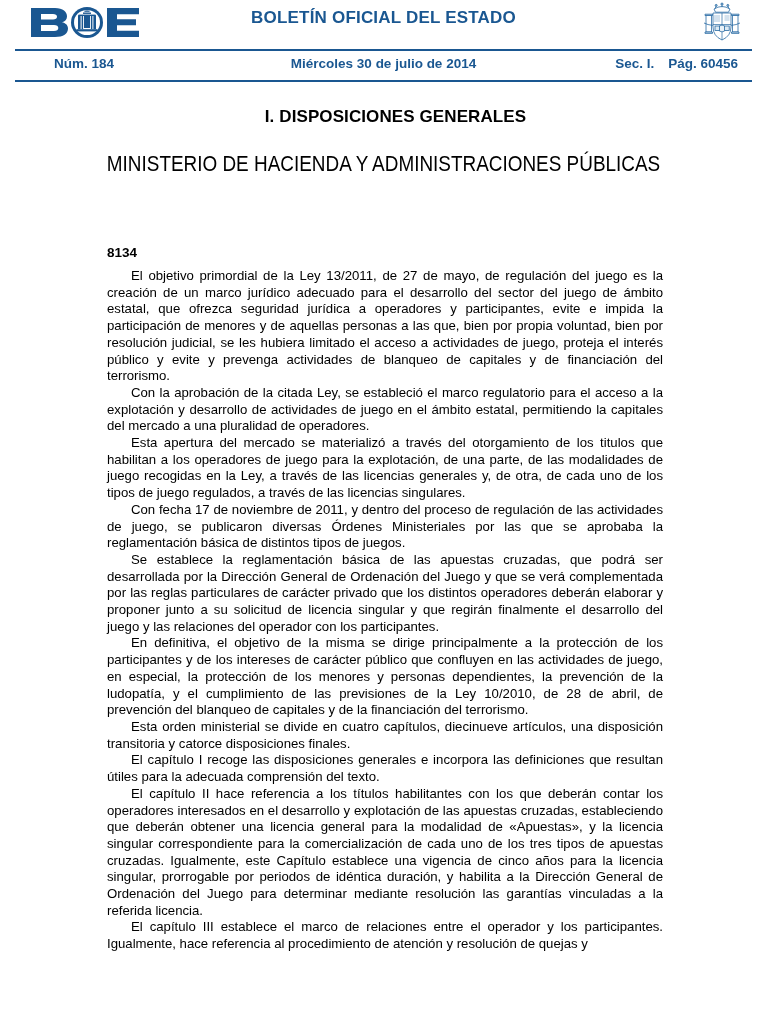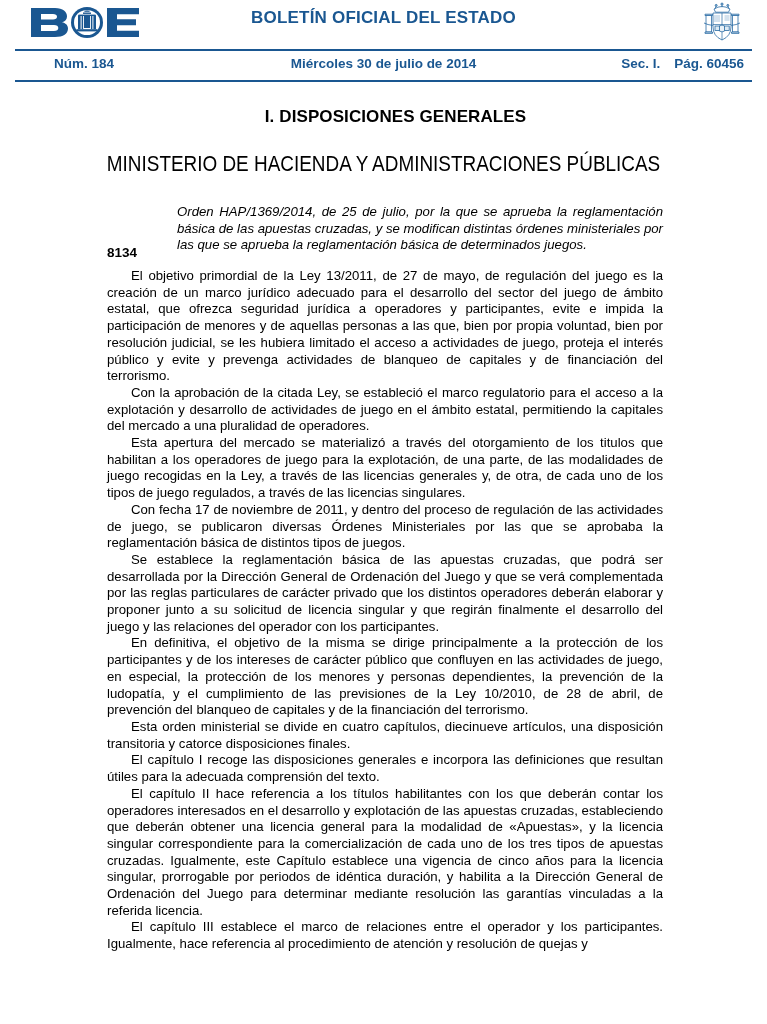--- a/index.html
+++ b/index.html
@@ -84,21 +84,21 @@
   }
   .infobar .fecha {
     position: absolute;
     left: 0;
     top: 2px;
     width: 737px;
     text-align: center;
   }
   .infobar .secpag {
     position: absolute;
-    right: 8px;
+    right: 14px;
     top: 2px;
     white-space: nowrap;
   }
   .infobar .secpag .sec { margin-right: 14px; }
 
   
   .seccion-title {
     position: absolute;
     left: 0;
     top: 107px;
@@ -250,21 +250,20 @@
 </div>
 
 <div class="rule rule-bottom"></div>
 
 <div class="seccion-title">I. DISPOSICIONES GENERALES</div>
 
 <div class="ministerio-title">MINISTERIO DE HACIENDA Y ADMINISTRACIONES PÚBLICAS</div>
 
 <div class="order-head">
   <div class="order-num">8134</div>
-  <div class="order-title">Orden HAP/1369/2014, de 25 de julio, por la que se aprueba la reglamentación básica de las apuestas cruzadas, y se modifican distintas órdenes ministeriales por las que se aprueba la reglamentación básica de determinados juegos.</div>
 </div>
 
 <div class="body-text" id="body-text">
     <p>El objetivo primordial de la Ley 13/2011, de 27 de mayo, de regulación del juego es la creación de un marco jurídico adecuado para el desarrollo del sector del juego de ámbito estatal, que ofrezca seguridad jurídica a operadores y participantes, evite e impida la participación de menores y de aquellas personas a las que, bien por propia voluntad, bien por resolución judicial, se les hubiera limitado el acceso a actividades de juego, proteja el interés público y evite y prevenga actividades de blanqueo de capitales y de financiación del terrorismo.</p>
     <p>Con la aprobación de la citada Ley, se estableció el marco regulatorio para el acceso a la explotación y desarrollo de actividades de juego en el ámbito estatal, permitiendo la capitales del mercado a una pluralidad de operadores.</p>
     <p>Esta apertura del mercado se materializó a través del otorgamiento de los titulos que habilitan a los operadores de juego para la explotación, de una parte, de las modalidades de juego recogidas en la Ley, a través de las licencias generales y, de otra, de cada uno de los tipos de juego regulados, a través de las licencias singulares.</p>
     <p>Con fecha 17 de noviembre de 2011, y dentro del proceso de regulación de las actividades de juego, se publicaron diversas Órdenes Ministeriales por las que se aprobaba la reglamentación básica de distintos tipos de juegos.</p>
     <p>Se establece la reglamentación básica de las apuestas cruzadas, que podrá ser desarrollada por la Dirección General de Ordenación del Juego y que se verá complementada por las reglas particulares de carácter privado que los distintos operadores deberán elaborar y proponer junto a su solicitud de licencia singular y que regirán finalmente el desarrollo del juego y las relaciones del operador con los participantes.</p>
     <p>En definitiva, el objetivo de la misma se dirige principalmente a la protección de los participantes y de los intereses de carácter público que confluyen en las actividades de juego, en especial, la protección de los menores y personas dependientes, la prevención de la ludopatía, y el cumplimiento de las previsiones de la Ley 10/2010, de 28 de abril, de prevención del blanqueo de capitales y de la financiación del terrorismo.</p>
     <p>Esta orden ministerial se divide en cuatro capítulos, diecinueve artículos, una disposición transitoria y catorce disposiciones finales.</p>

